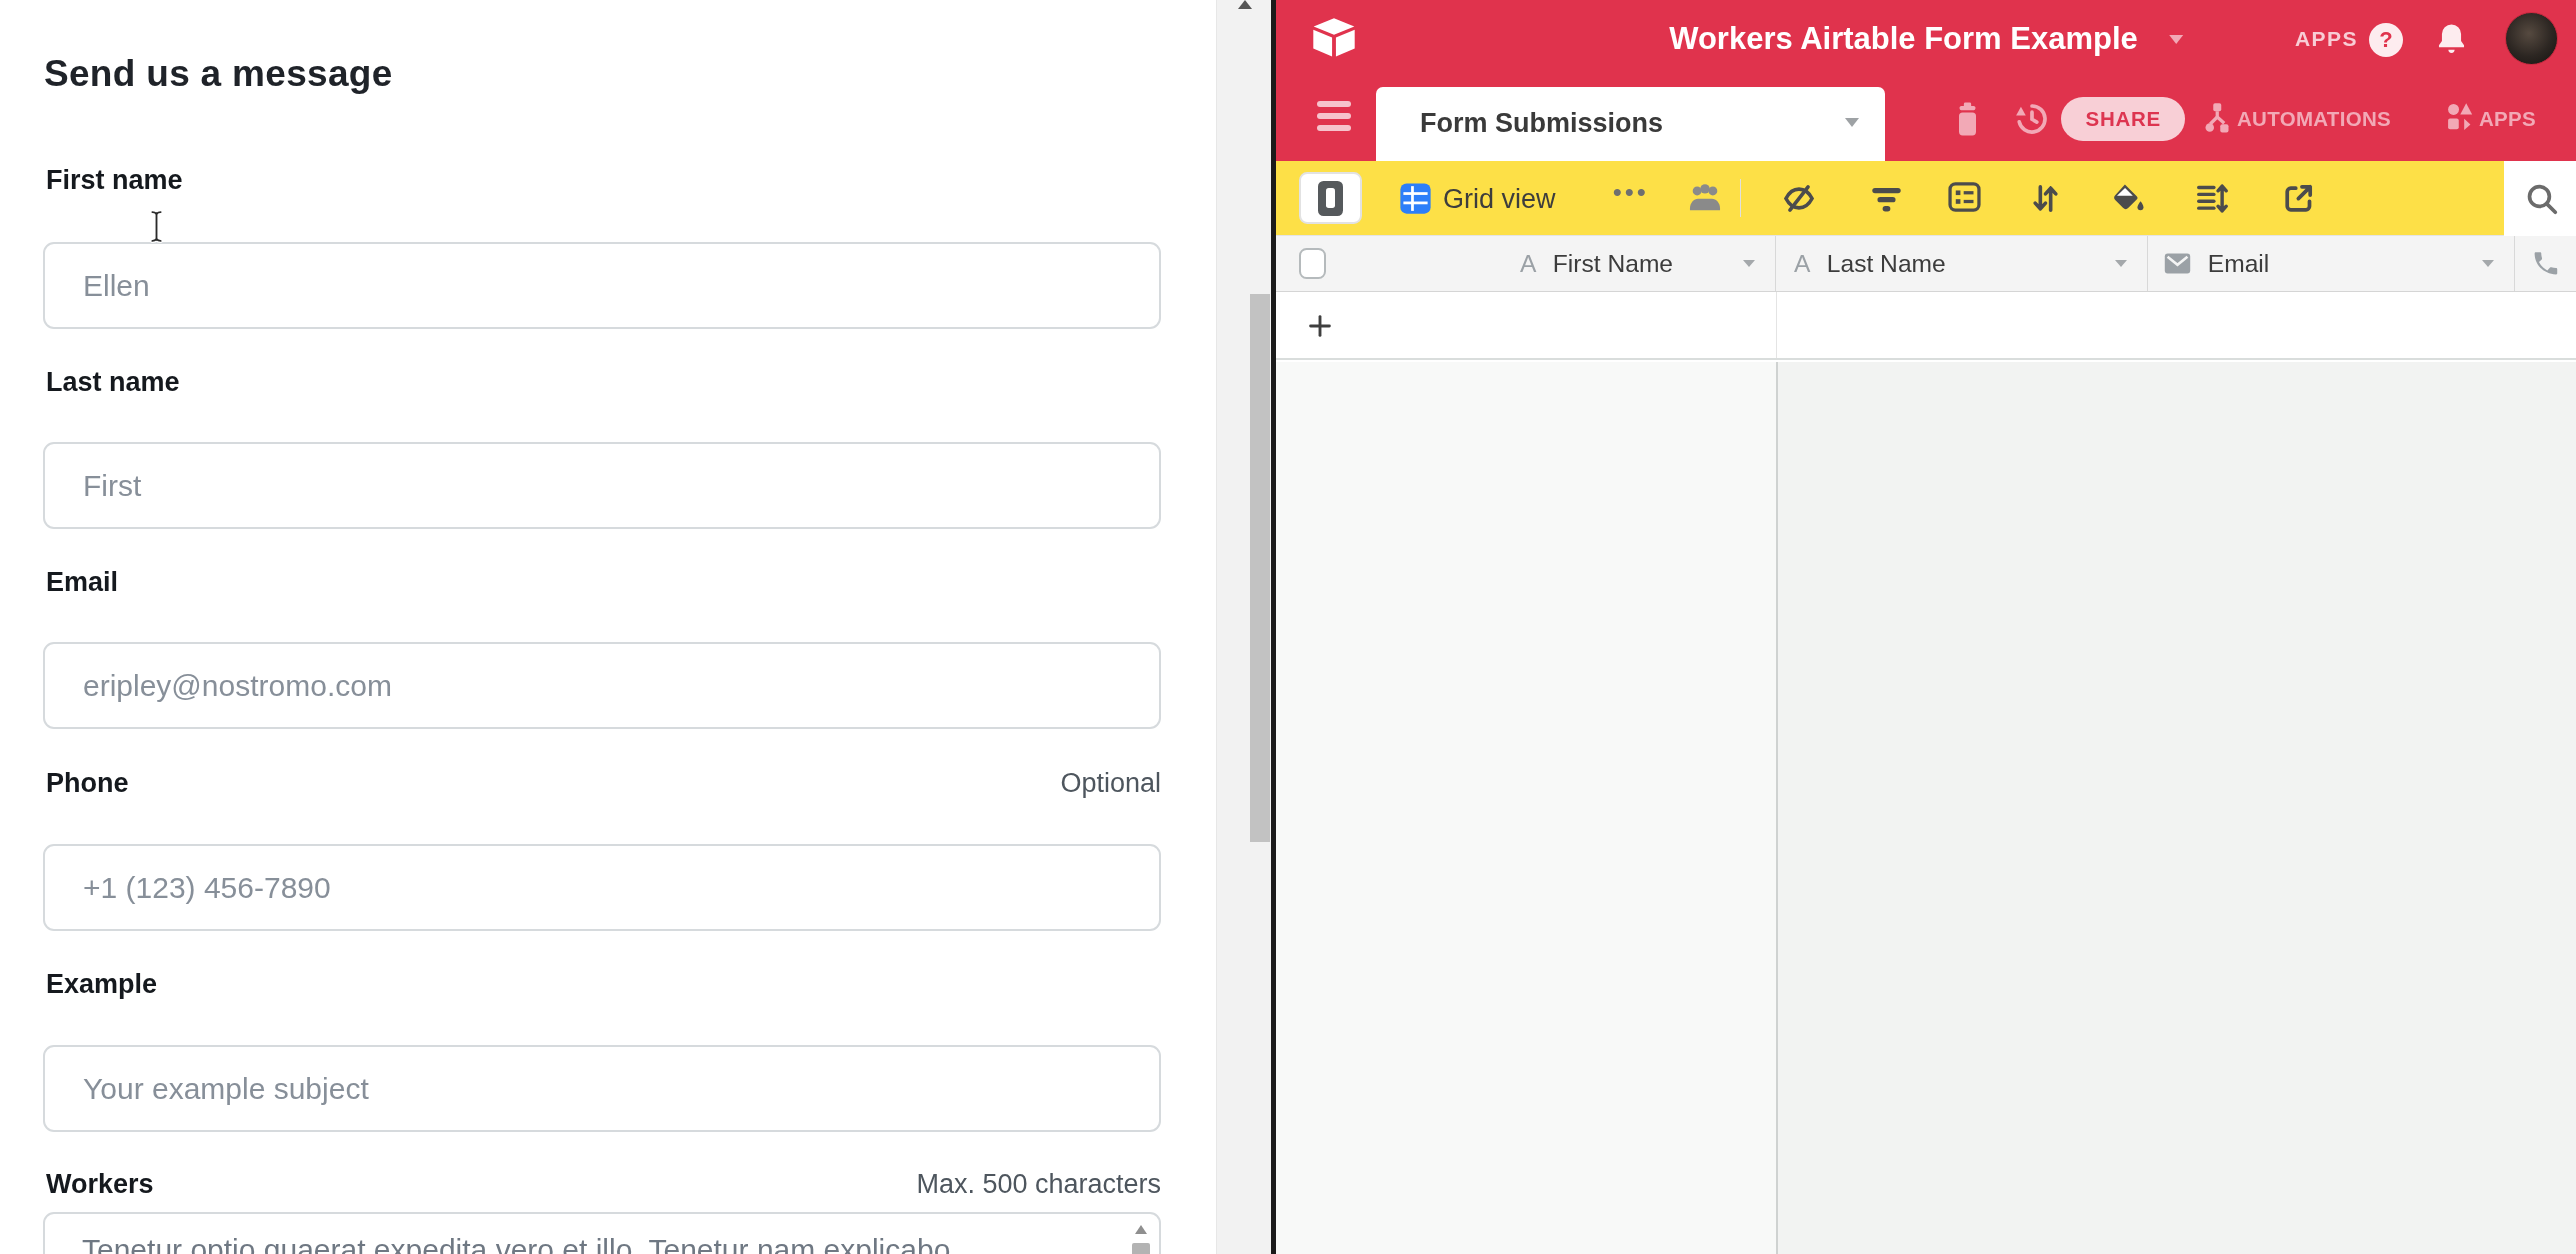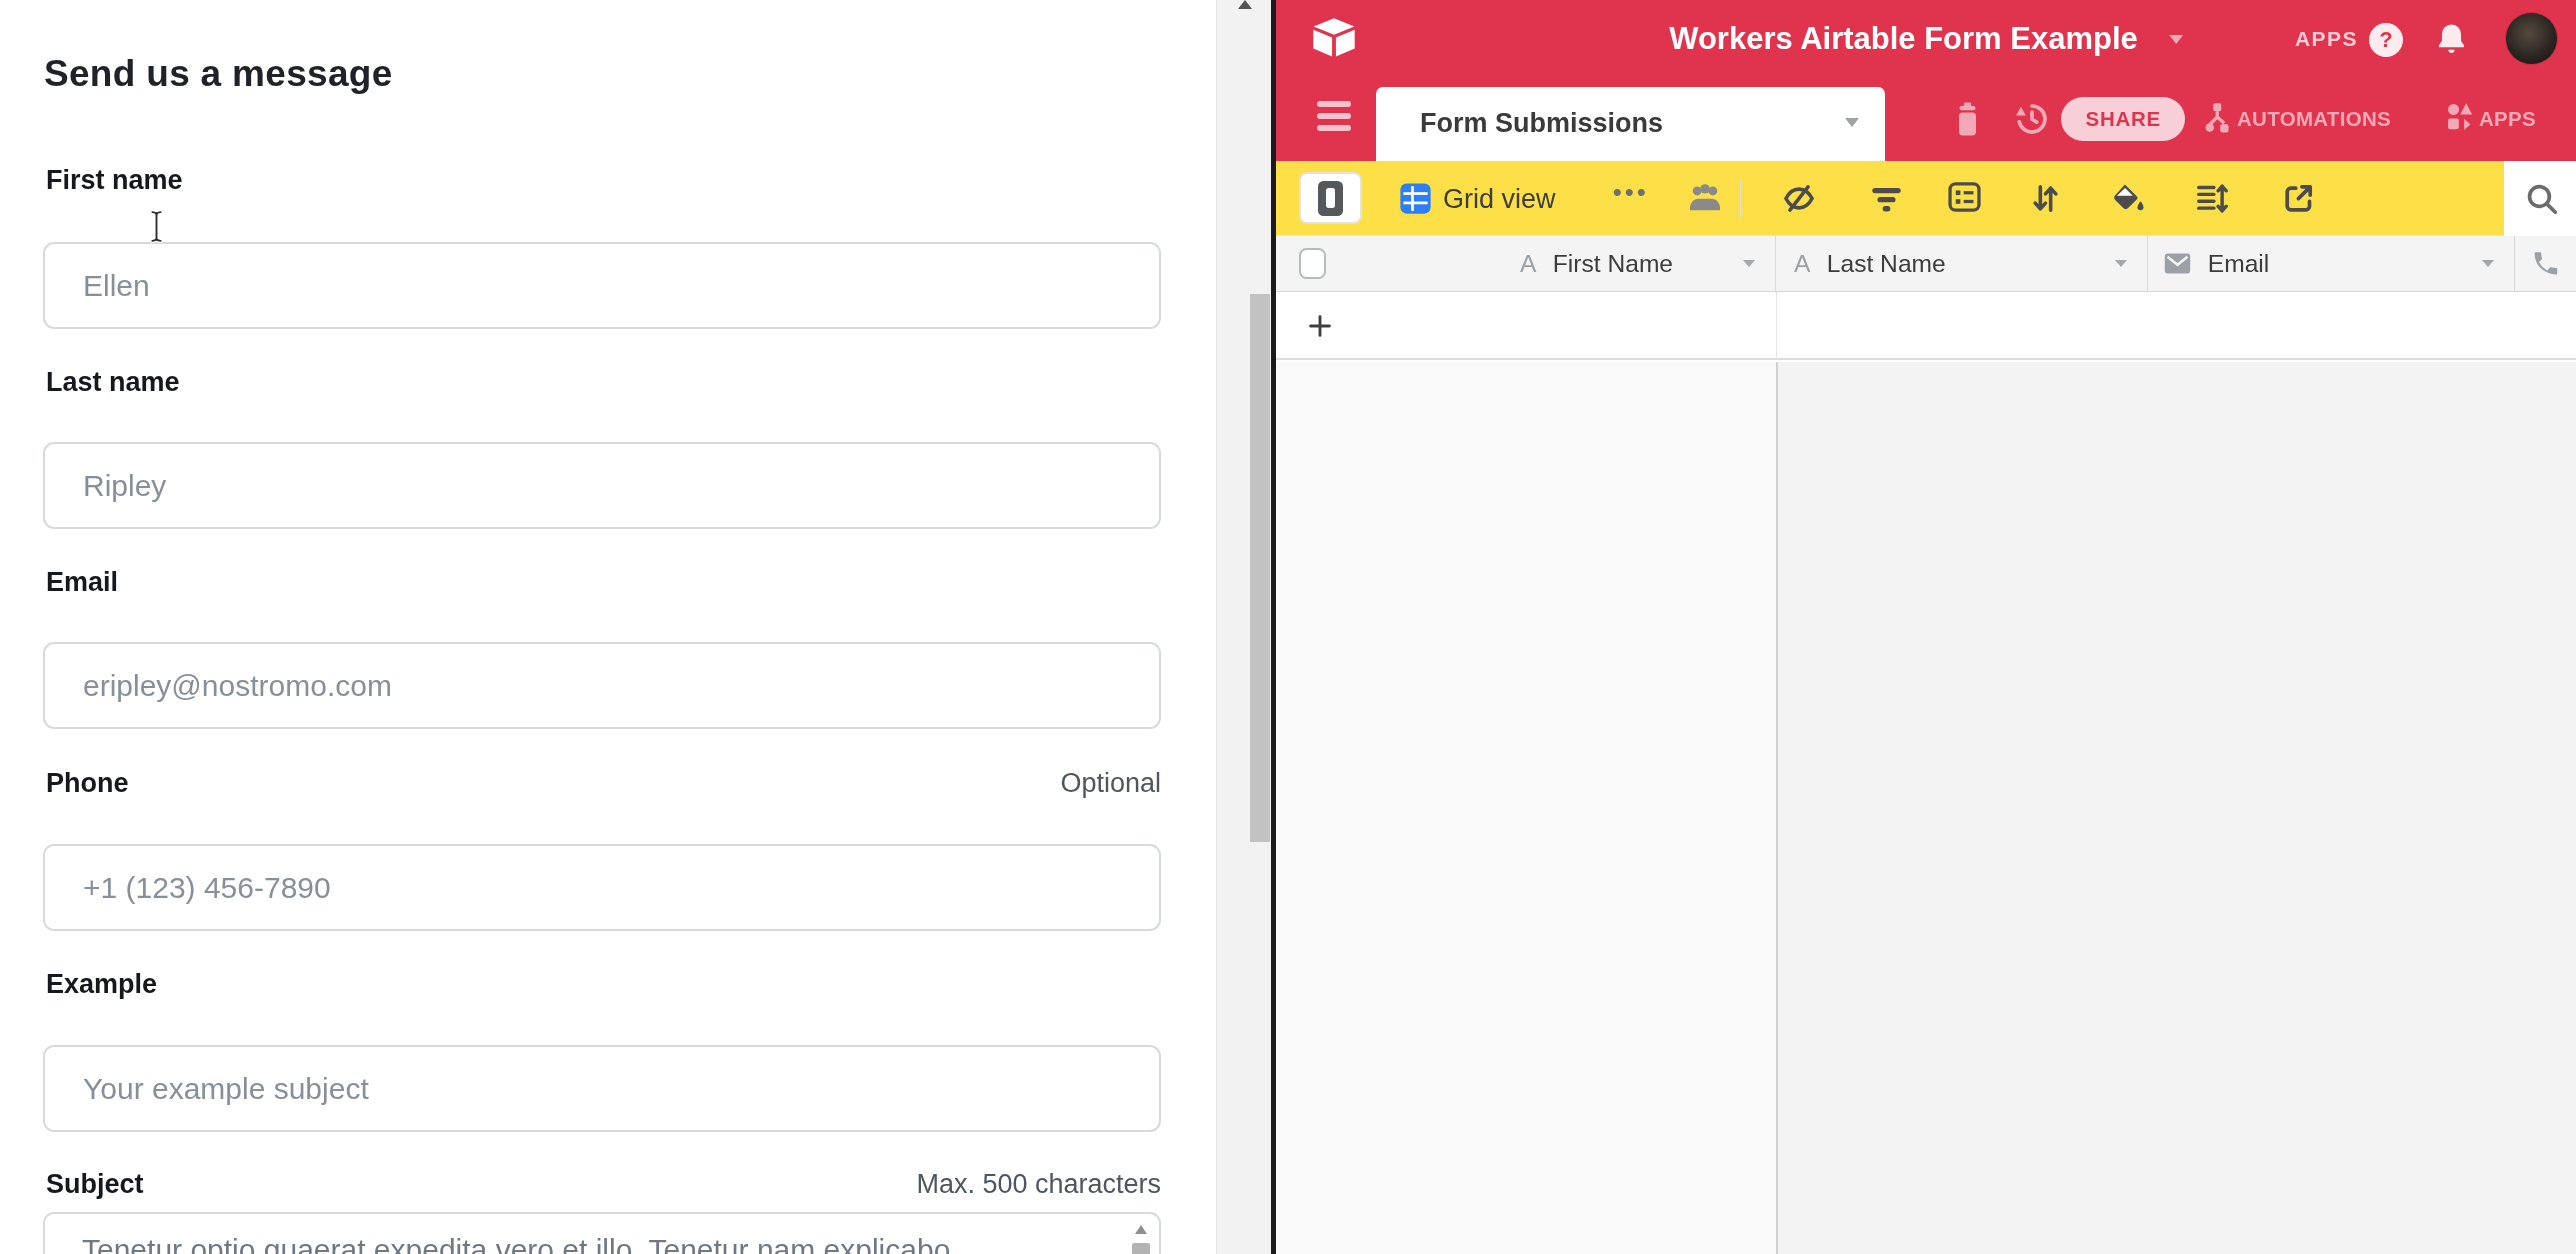--- a/index.html
+++ b/index.html
@@ -96,40 +96,40 @@
   <section class="form-window">
     <h1 class="form-title">Send us a message</h1>
 
     <div class="f-label" style="top:165px">First name</div>
     <div class="f-input" style="top:214px">
       <span class="ph">Ellen</span>
     </div>
 
     <div class="f-label" style="top:367px">Last name</div>
     <div class="f-input" style="top:414px">
-      <span class="ph">Ripley</span>
+      <span class="ph">First</span>
     </div>
 
     <div class="f-label" style="top:567px">Email</div>
     <div class="f-input" style="top:614px">
       <span class="ph">eripley@nostromo.com</span>
     </div>
 
     <div class="f-label" style="top:768px">Phone</div>
     <div class="f-helper" style="top:768px">Optional</div>
     <div class="f-input" style="top:816px">
       <span class="ph">+1 (123) 456-7890</span>
     </div>
 
     <div class="f-label" style="top:969px">Example</div>
     <div class="f-input" style="top:1017px">
       <span class="ph">Your example subject</span>
     </div>
 
-    <div class="f-label" style="top:1169px">Subject</div>
+    <div class="f-label" style="top:1169px">Workers</div>
     <div class="f-helper" style="top:1169px">Max. 500 characters</div>
     <div class="f-textarea">
       <span class="msg-text">Tenetur optio quaerat expedita vero et illo. Tenetur nam explicabo</span>
       <div class="ta-scroll">
         <div class="ta-arrow"></div>
         <div class="ta-thumb"></div>
       </div>
     </div>
 
     <div class="ibeam">

